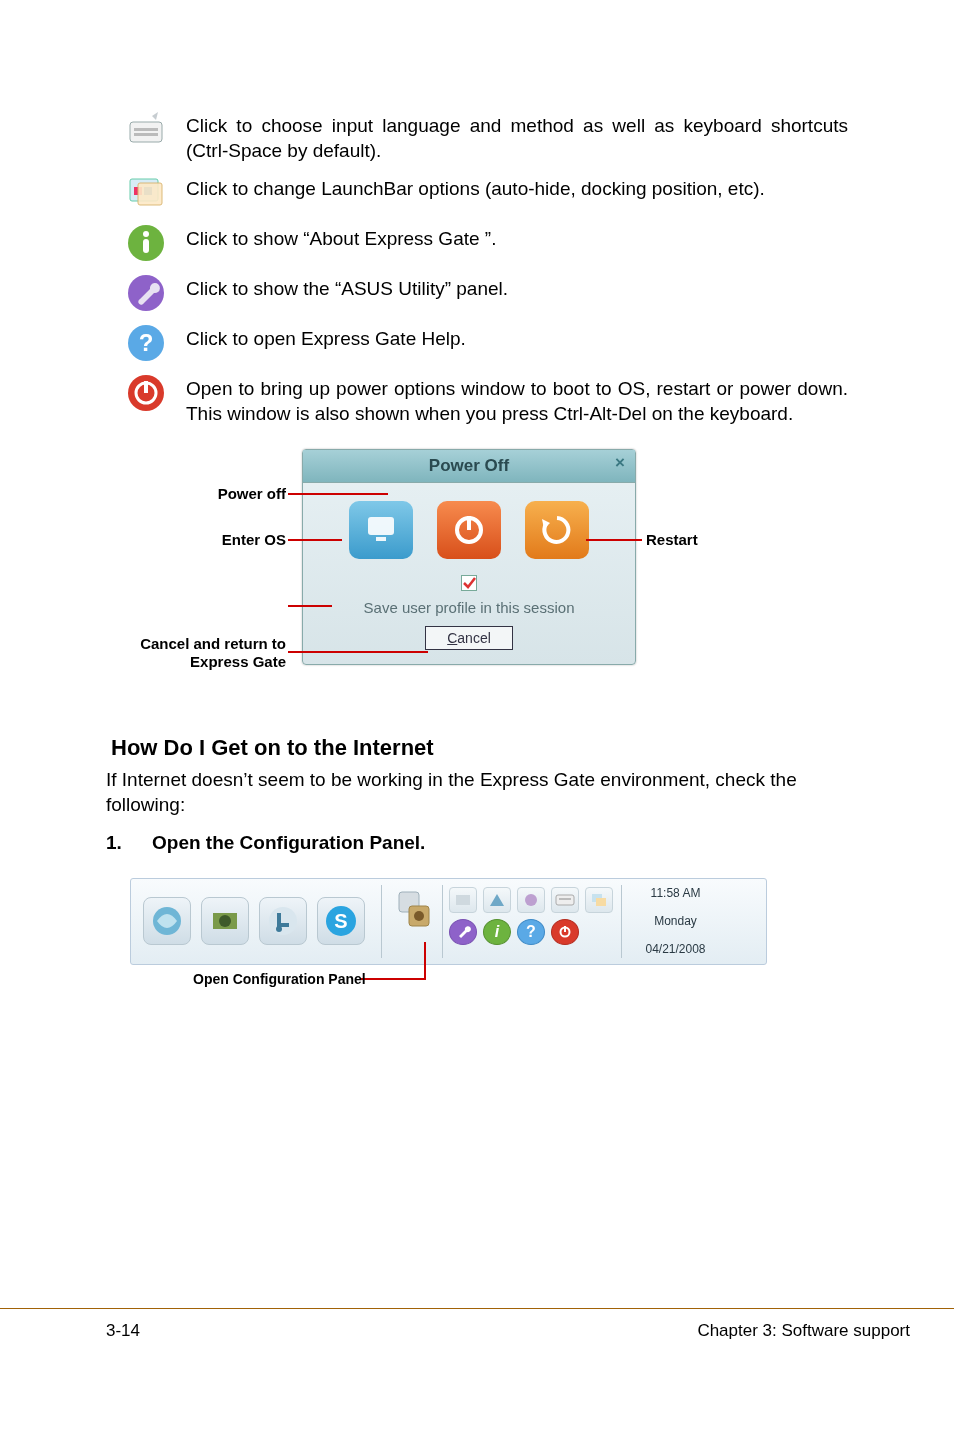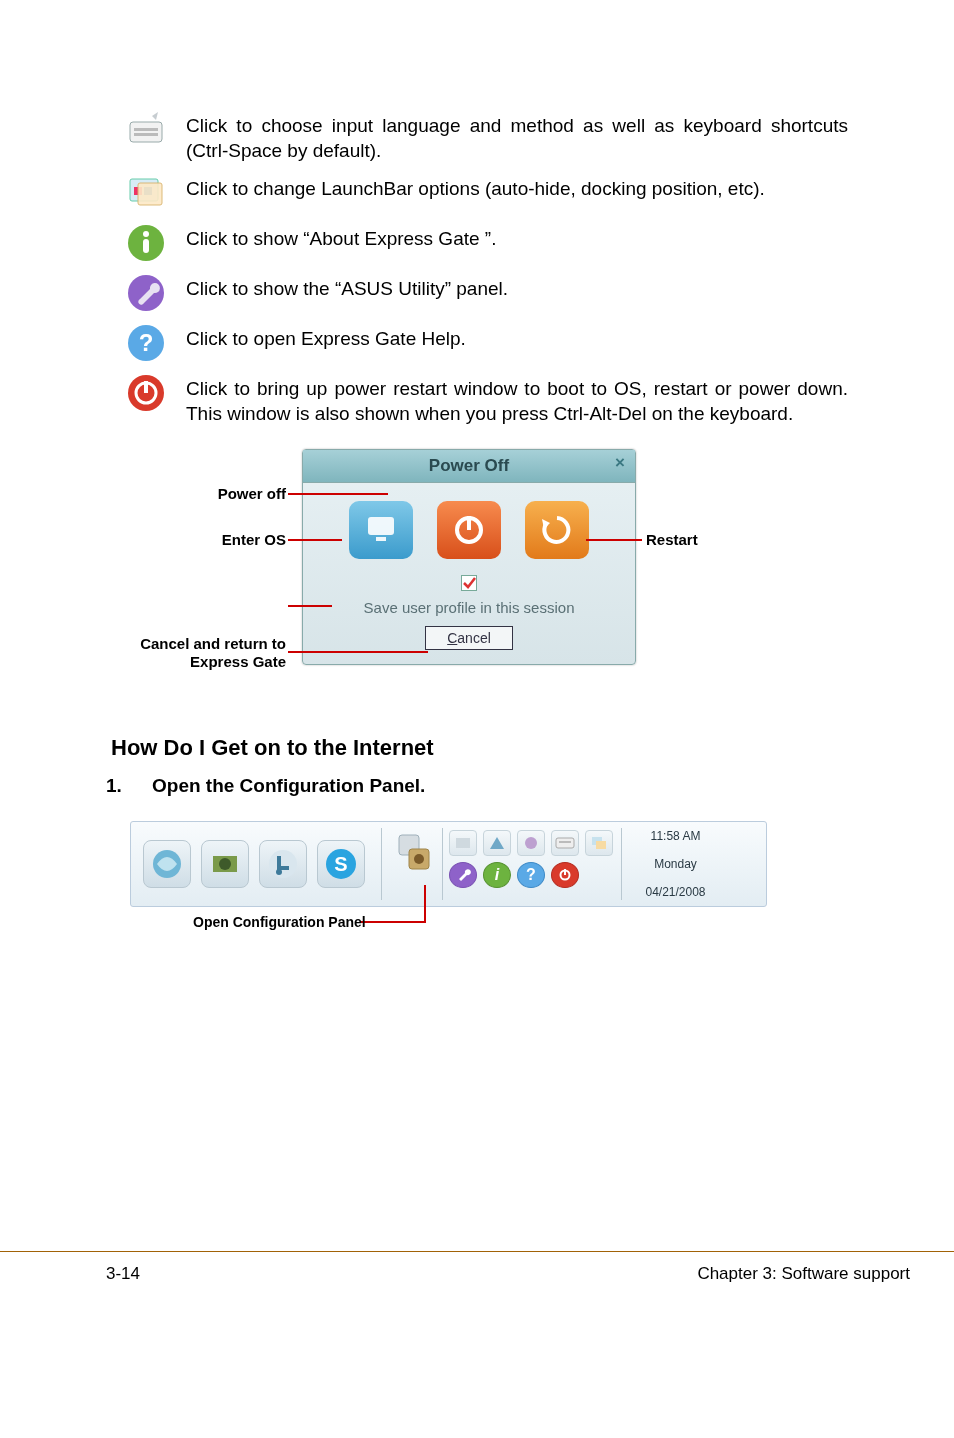--- a/index.html
+++ b/index.html
@@ -248,21 +248,21 @@
   </div>
 
   <div class="icon-row">
     <div class="icon-col">
       <svg viewBox="0 0 40 40">
         <circle cx="20" cy="20" r="18" fill="#d93a2b"></circle>
         <circle cx="20" cy="20" r="10" fill="none" stroke="#fff" stroke-width="3"></circle>
         <rect x="18" y="8" width="4" height="12" fill="#fff"></rect>
       </svg>
     </div>
-    <div class="text-col">Click to bring up power restart window to boot to OS, restart or power down. This window is also shown when you press Ctrl-Alt-Del on the keyboard.</div>
+    <div class="text-col">Open to bring up power options window to boot to OS, restart or power down. This window is also shown when you press Ctrl-Alt-Del on the keyboard.</div>
   </div>
 
   <div class="poweroff-wrap">
     <div class="po-dialog">
       <div class="po-title">
         <span>Power Off</span>
         <div class="po-close">×</div>
       </div>
       <div class="po-icons">
         <div class="po-icon po-icon-enter">
@@ -306,20 +306,21 @@
     <div class="po-line" style="left:182px; top:156px; width:44px;"></div>
 
     <div class="po-label left" style="left:0; top:186px; width:180px;"><span>Cancel and return to Express Gate</span></div>
     <div class="po-line" style="left:182px; top:202px; width:140px;"></div>
 
     <div class="po-label right" style="left:540px; top:82px;">Restart</div>
     <div class="po-line" style="left:480px; top:90px; width:56px;"></div>
   </div>
 
   <h3 class="section">How Do I Get on to the Internet</h3>
+  <p class="body">If Internet doesn’t seem to be working in the Express Gate  environment, check the following:</p>
 
   <div class="num-line">
     <span class="n">1.</span>
     <span>Open the Configuration Panel.</span>
   </div>
 
   <div class="launchbar-wrap">
     <div class="launchbar">
       <div class="lb-left">
         <div class="lb-bigicon">

